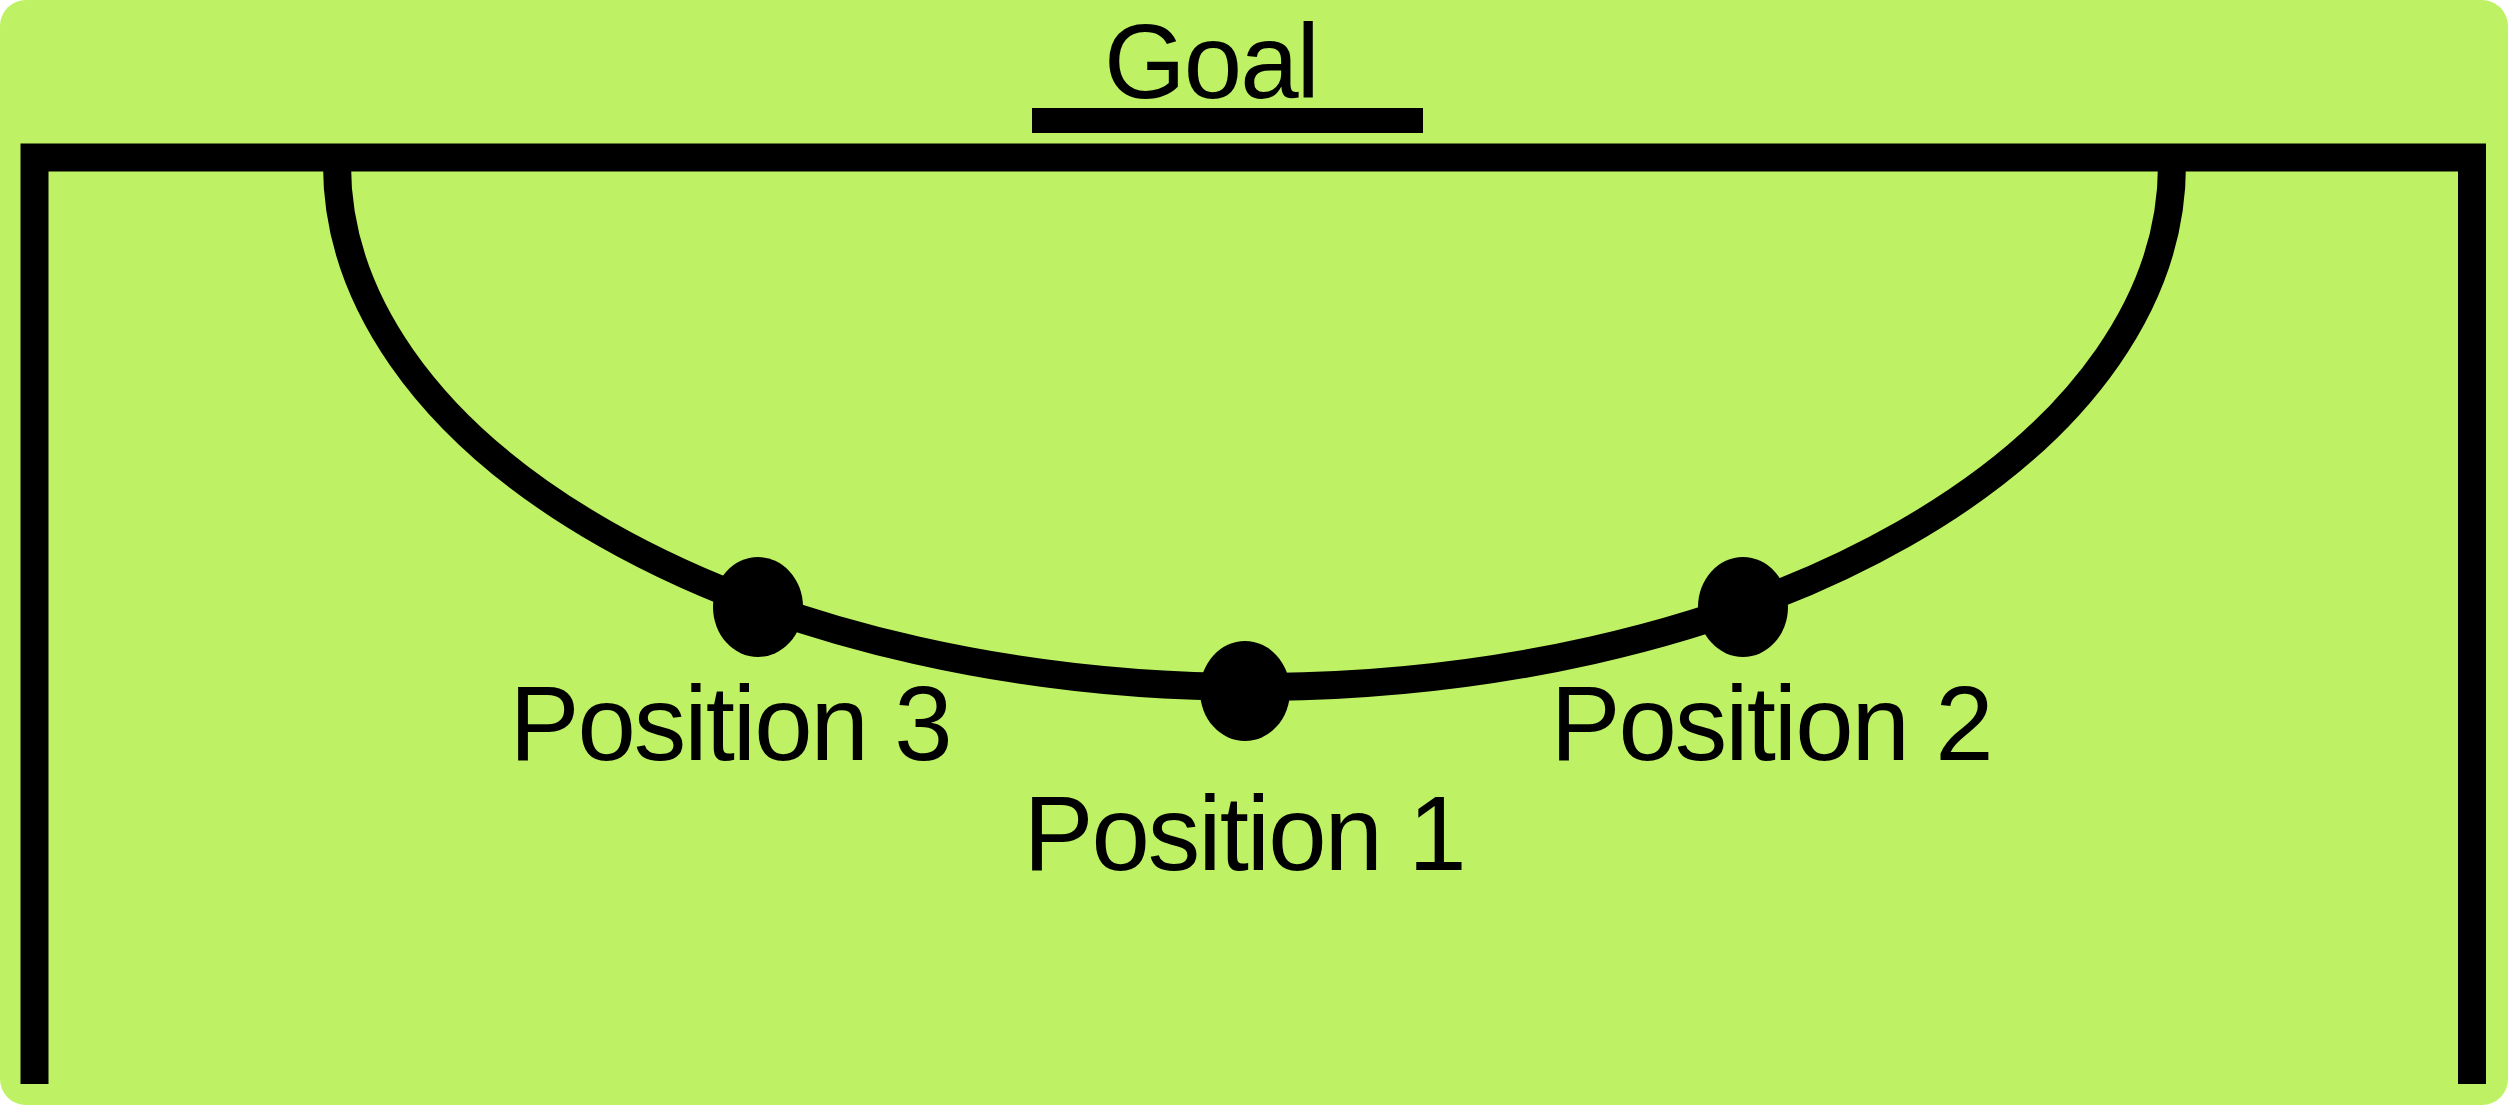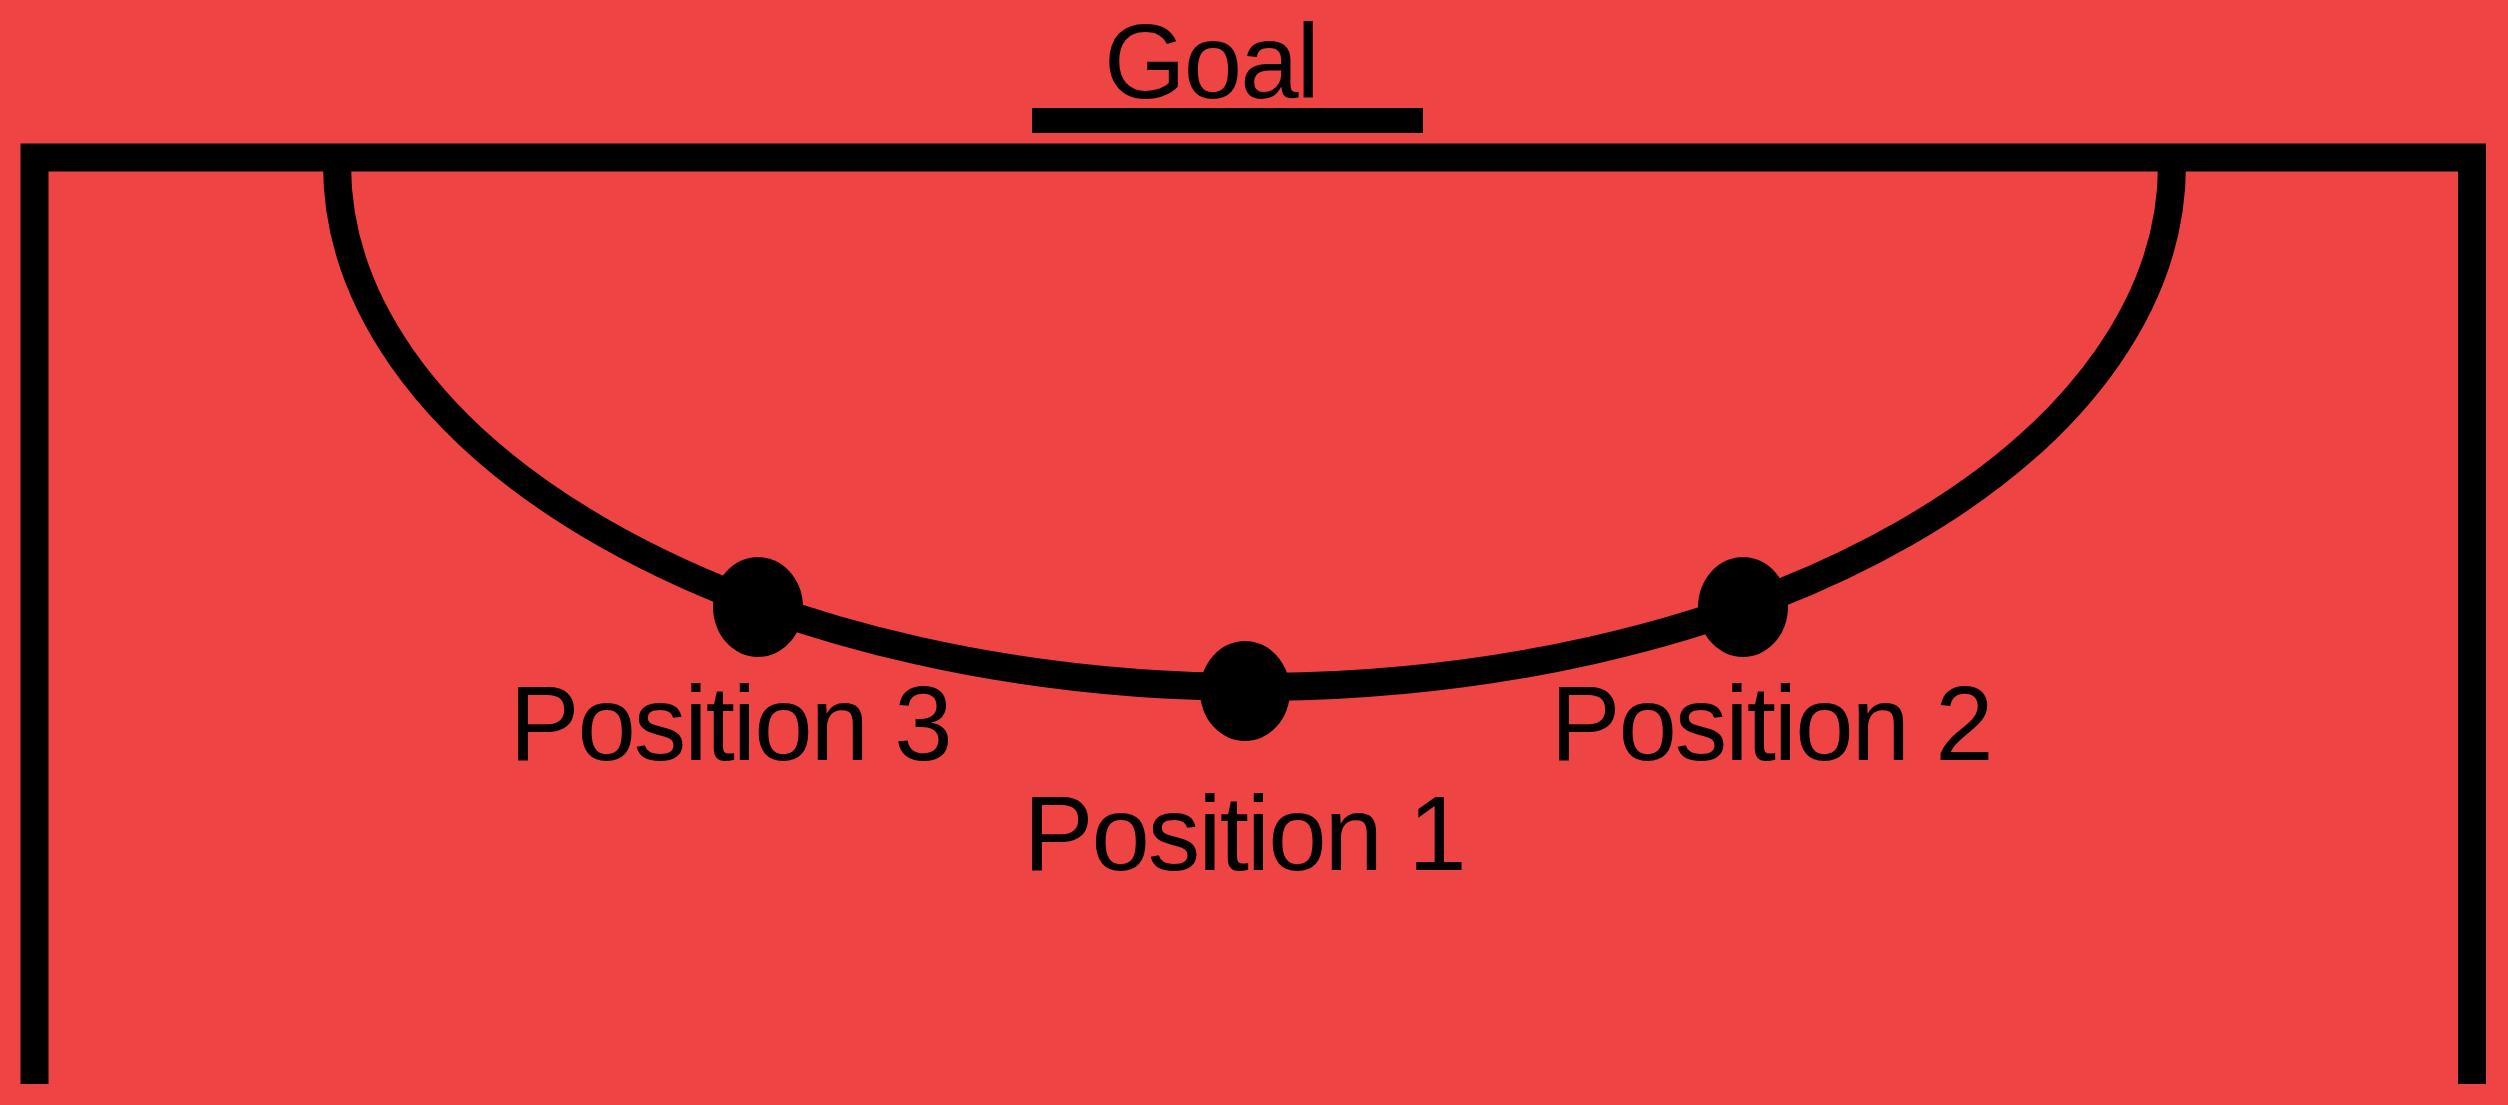--- a/index.html
+++ b/index.html
@@ -4,22 +4,23 @@
 <style>
   html, body {
     margin: 0;
     padding: 0;
     background: #ffffff;
   }
   .stage {
     position: relative;
     width: 2508px;
     height: 1105px;
-    background: #ef4444;
+    background: #bef264;
     overflow: hidden;
+    border-radius: 26px;
   }
   .stage svg {
     position: absolute;
     inset: 0;
     width: 100%;
     height: 100%;
   }
   .line {
     fill: none;
     stroke: #000000;

